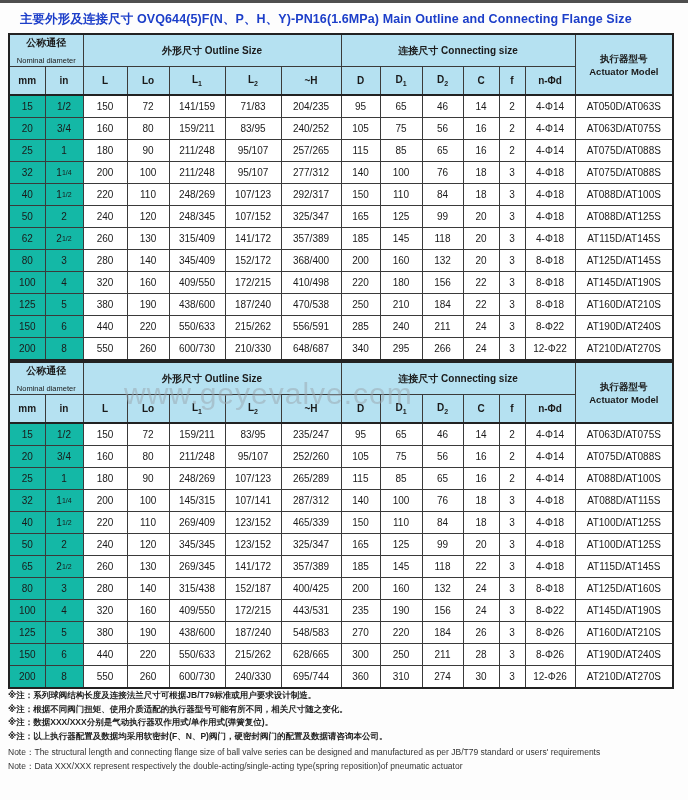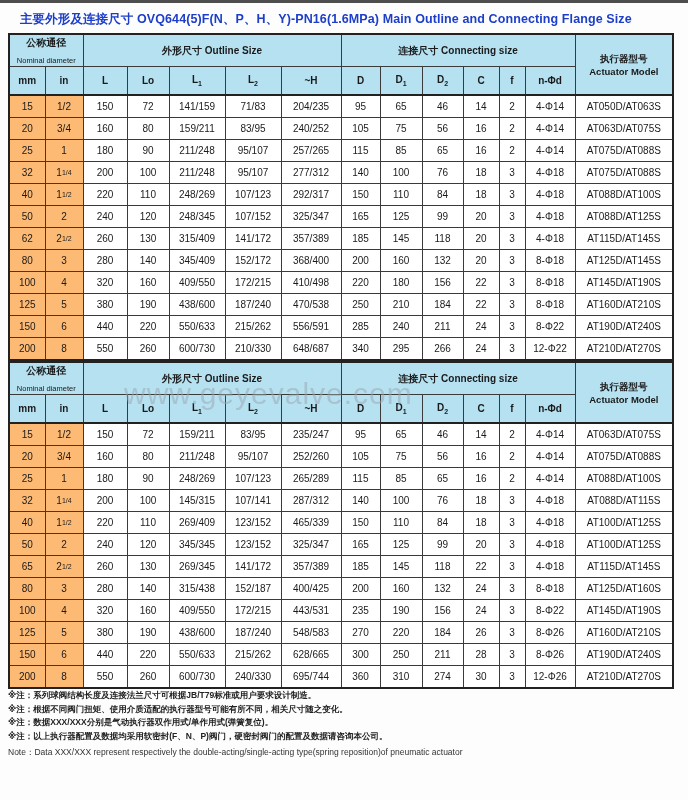--- a/index.html
+++ b/index.html
@@ -27,21 +27,21 @@
     text-align:center;vertical-align:middle;
     padding:0;overflow:hidden;white-space:nowrap;
   }
   table.dim-table thead th{
     background:#b5e1f1;font-weight:bold;font-size:10px;text-align:center;
   }
   table.dim-table thead tr:first-child th{height:31px;}
   table.dim-table thead tr:last-child th{height:27px;}
   table.dim-table thead{border-bottom:2px solid #222;}
   table.dim-table td{height:21px;font-size:10px;background:#ffffff;}
-  table.dim-table td.id-col{background:#fdba74;}
+  table.dim-table td.id-col{background:#14b8a6;}
   .sub-en{display:block;font-size:7.5px;font-weight:normal;line-height:1.1;margin-top:7px;}
   .act-en{font-size:9.5px;}
   .mfrac{font-size:7px;vertical-align:1px;}
   sub{font-size:7px;}
   .col-0{width:36px}.col-1{width:38px}.col-2{width:44px}.col-3{width:42px}
   .col-4{width:56px}.col-5{width:56px}.col-6{width:60px}.col-7{width:39px}
   .col-8{width:42px}.col-9{width:41px}.col-10{width:36px}.col-11{width:26px}
   .col-12{width:50px}.col-13{width:98px}
   .watermark{
     position:absolute;top:16px;left:116px;
@@ -543,16 +543,17 @@
   </div>
 
   <div class="notes notes-zh">
       <div class="note-line-zh">※注：系列球阀结构长度及连接法兰尺寸可根据JB/T79标准或用户要求设计制造。</div>
       <div class="note-line-zh">※注：根据不同阀门扭矩、使用介质适配的执行器型号可能有所不同，相关尺寸随之变化。</div>
       <div class="note-line-zh">※注：数据XXX/XXX分别是气动执行器双作用式/单作用式(弹簧复位)。</div>
       <div class="note-line-zh">※注：以上执行器配置及数据均采用软密封(F、N、P)阀门，硬密封阀门的配置及数据请咨询本公司。</div>
     </div>
 
   <div class="notes notes-en">
+      <div class="note-line-en">Note：The structural length and connecting flange size of ball valve series can be designed and manufactured as per JB/T79 standard or users' requirements</div>
       <div class="note-line-en">Note：Data XXX/XXX represent respectively the double-acting/single-acting type(spring reposition)of pneumatic actuator</div>
     </div>
 
 </div>
 
 </body></html>

